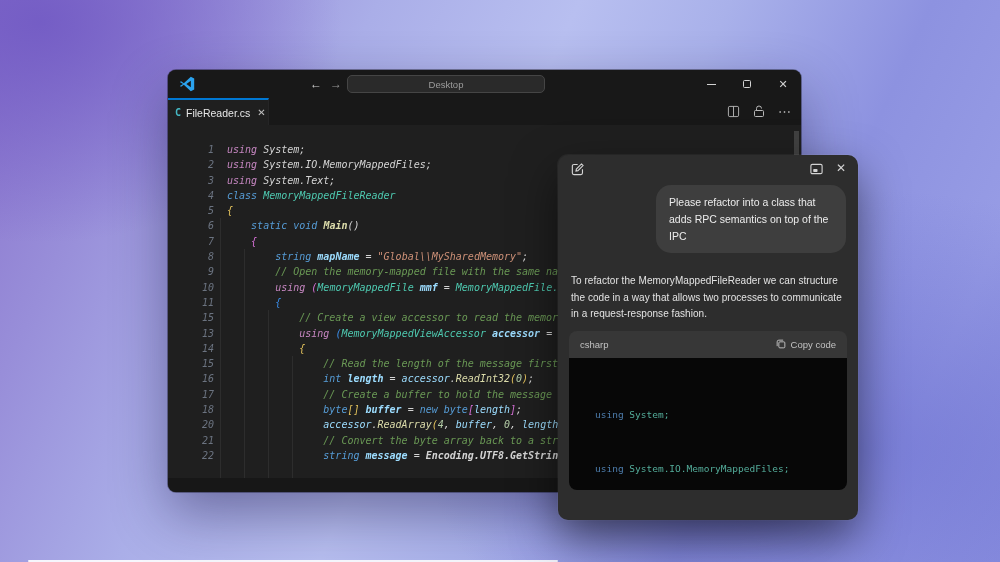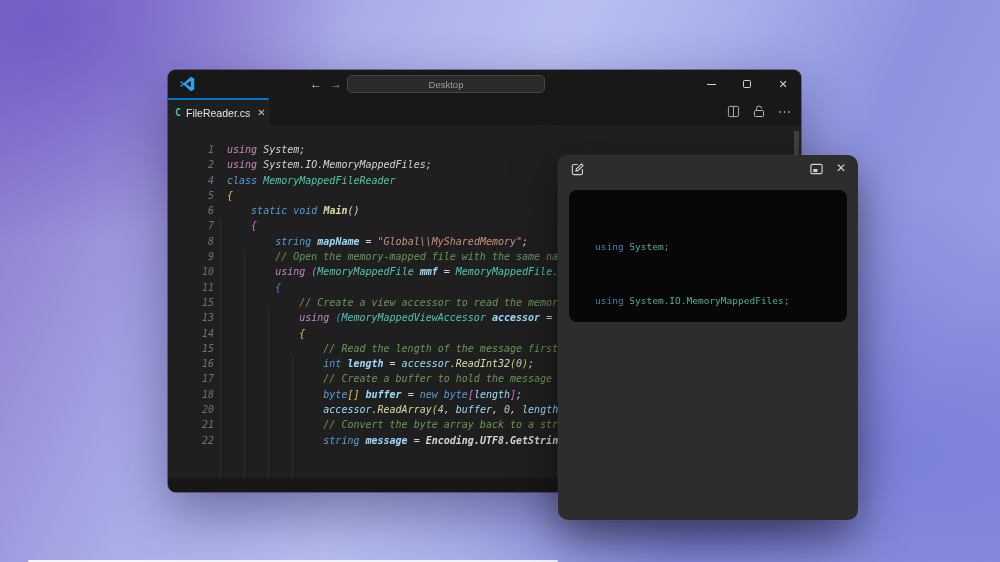--- a/index.html
+++ b/index.html
@@ -135,20 +135,21 @@
     </div>
 
     <div class="editor">
       <div class="guide g0"></div>
       <div class="guide g1p"></div>
       <div class="guide g2p"></div>
       <div class="guide g3p"></div>
       <div class="codewrap" id="code-lines">
           <div class="cl"><span class="ln">1</span><span class="lc"><span style="color: rgb(197, 134, 192);">using</span><span style="color: rgb(212, 212, 212);"> System;</span></span></div>
           <div class="cl"><span class="ln">2</span><span class="lc"><span style="color: rgb(197, 134, 192);">using</span><span style="color: rgb(212, 212, 212);"> System.IO.MemoryMappedFiles;</span></span></div>
+          <div class="cl"><span class="ln">3</span><span class="lc"><span style="color: rgb(197, 134, 192);">using</span><span style="color: rgb(212, 212, 212);"> System.Text;</span></span></div>
           <div class="cl"><span class="ln">4</span><span class="lc"><span style="color: rgb(86, 156, 214);">class</span><span style="color: rgb(212, 212, 212);"> </span><span style="color: rgb(78, 201, 176);">MemoryMappedFileReader</span></span></div>
           <div class="cl"><span class="ln">5</span><span class="lc"><span style="color: rgb(227, 194, 92);">{</span></span></div>
           <div class="cl"><span class="ln">6</span><span class="lc"><span style="color: rgb(212, 212, 212);">    </span><span style="color: rgb(86, 156, 214);">static</span><span style="color: rgb(212, 212, 212);"> </span><span style="color: rgb(86, 156, 214);">void</span><span style="color: rgb(212, 212, 212);"> </span><span style="color: rgb(220, 220, 170); font-weight: bold;">Main</span><span style="color: rgb(212, 212, 212);">()</span></span></div>
           <div class="cl"><span class="ln">7</span><span class="lc"><span style="color: rgb(212, 212, 212);">    </span><span style="color: rgb(214, 112, 214);">{</span></span></div>
           <div class="cl"><span class="ln">8</span><span class="lc"><span style="color: rgb(212, 212, 212);">        </span><span style="color: rgb(86, 156, 214);">string</span><span style="color: rgb(212, 212, 212);"> </span><span style="color: rgb(156, 220, 254); font-weight: bold;">mapName</span><span style="color: rgb(212, 212, 212);"> = </span><span style="color: rgb(206, 145, 120);">"Global\\MySharedMemory"</span><span style="color: rgb(212, 212, 212);">;</span></span></div>
           <div class="cl"><span class="ln">9</span><span class="lc"><span style="color: rgb(212, 212, 212);">        </span><span style="color: rgb(106, 153, 85);">// Open the memory-mapped file with the same na</span></span></div>
           <div class="cl"><span class="ln">10</span><span class="lc"><span style="color: rgb(212, 212, 212);">        </span><span style="color: rgb(197, 134, 192);">using</span><span style="color: rgb(212, 212, 212);"> </span><span style="color: rgb(214, 112, 214);">(</span><span style="color: rgb(78, 201, 176);">MemoryMappedFile</span><span style="color: rgb(212, 212, 212);"> </span><span style="color: rgb(156, 220, 254); font-weight: bold;">mmf</span><span style="color: rgb(212, 212, 212);"> = </span><span style="color: rgb(78, 201, 176);">MemoryMappedFile.</span></span></div>
           <div class="cl"><span class="ln">11</span><span class="lc"><span style="color: rgb(212, 212, 212);">        </span><span style="color: rgb(59, 142, 234);">{</span></span></div>
           <div class="cl"><span class="ln">15</span><span class="lc"><span style="color: rgb(212, 212, 212);">            </span><span style="color: rgb(106, 153, 85);">// Create a view accessor to read the memor</span></span></div>
           <div class="cl"><span class="ln">13</span><span class="lc"><span style="color: rgb(212, 212, 212);">            </span><span style="color: rgb(197, 134, 192);">using</span><span style="color: rgb(212, 212, 212);"> </span><span style="color: rgb(59, 142, 234);">(</span><span style="color: rgb(78, 201, 176);">MemoryMappedViewAccessor</span><span style="color: rgb(212, 212, 212);"> </span><span style="color: rgb(156, 220, 254); font-weight: bold;">accessor</span><span style="color: rgb(212, 212, 212);"> =</span></span></div>
@@ -176,23 +177,35 @@
       </span>
       <span class="hbtn popout">
         <svg width="15" height="14" viewBox="0 0 16 15" fill="none" stroke="#d4d4d4" stroke-width="1.2">
           <rect x="2" y="2.5" width="12" height="10" rx="1.6"></rect>
           <rect x="4.5" y="7.5" width="4.6" height="3.2" rx="0.8" fill="#d4d4d4" stroke="none"></rect>
           </svg>
       </span>
       <span class="hbtn chclose">✕</span>
     </div>
 
-
+    <div class="bubble">Please refactor into a class that adds RPC semantics on top of the IPC</div>
+
+    <div class="para">To refactor the MemoryMappedFileReader we can structure the code in a way that allows two processes to communicate in a request-response fashion.</div>
 
     <div class="codeblock">
+      <div class="cb-header">
+        <span class="cb-lang">csharp</span>
+        <span class="cb-copy">
+          <svg width="12" height="12" viewBox="0 0 14 14" fill="none" stroke="#c2c2c2" stroke-width="1.1">
+            <rect x="4.5" y="4.5" width="7" height="7" rx="1.2"></rect>
+              <path d="M9.5 2.5 h-5 a2 2 0 0 0 -2 2 v5"></path>
+            </svg>
+          <span>Copy code</span>
+        </span>
+      </div>
       <div class="cb-body" id="chat-code">
           <div class="cl"><span class="lc"><span style="color: rgb(78, 126, 174);">using</span><span style="color: rgb(84, 173, 155);"> System;</span></span></div>
           <div class="cl"><span class="lc"><span style="color: rgb(78, 126, 174);">using</span><span style="color: rgb(84, 173, 155);"> System.IO.MemoryMappedFiles;</span></span></div>
           <div class="cl"><span class="lc"><span style="color: rgb(78, 126, 174);">using</span><span style="color: rgb(84, 173, 155);"> System.Text;</span></span></div>
           <div class="cl"><span class="lc"></span></div>
           <div class="cl"><span class="lc"><span style="color: rgb(78, 126, 174);">class</span><span style="color: rgb(84, 173, 155);"> MemoryMappedRPC</span></span></div>
         </div>
     </div>
 
   </div>

